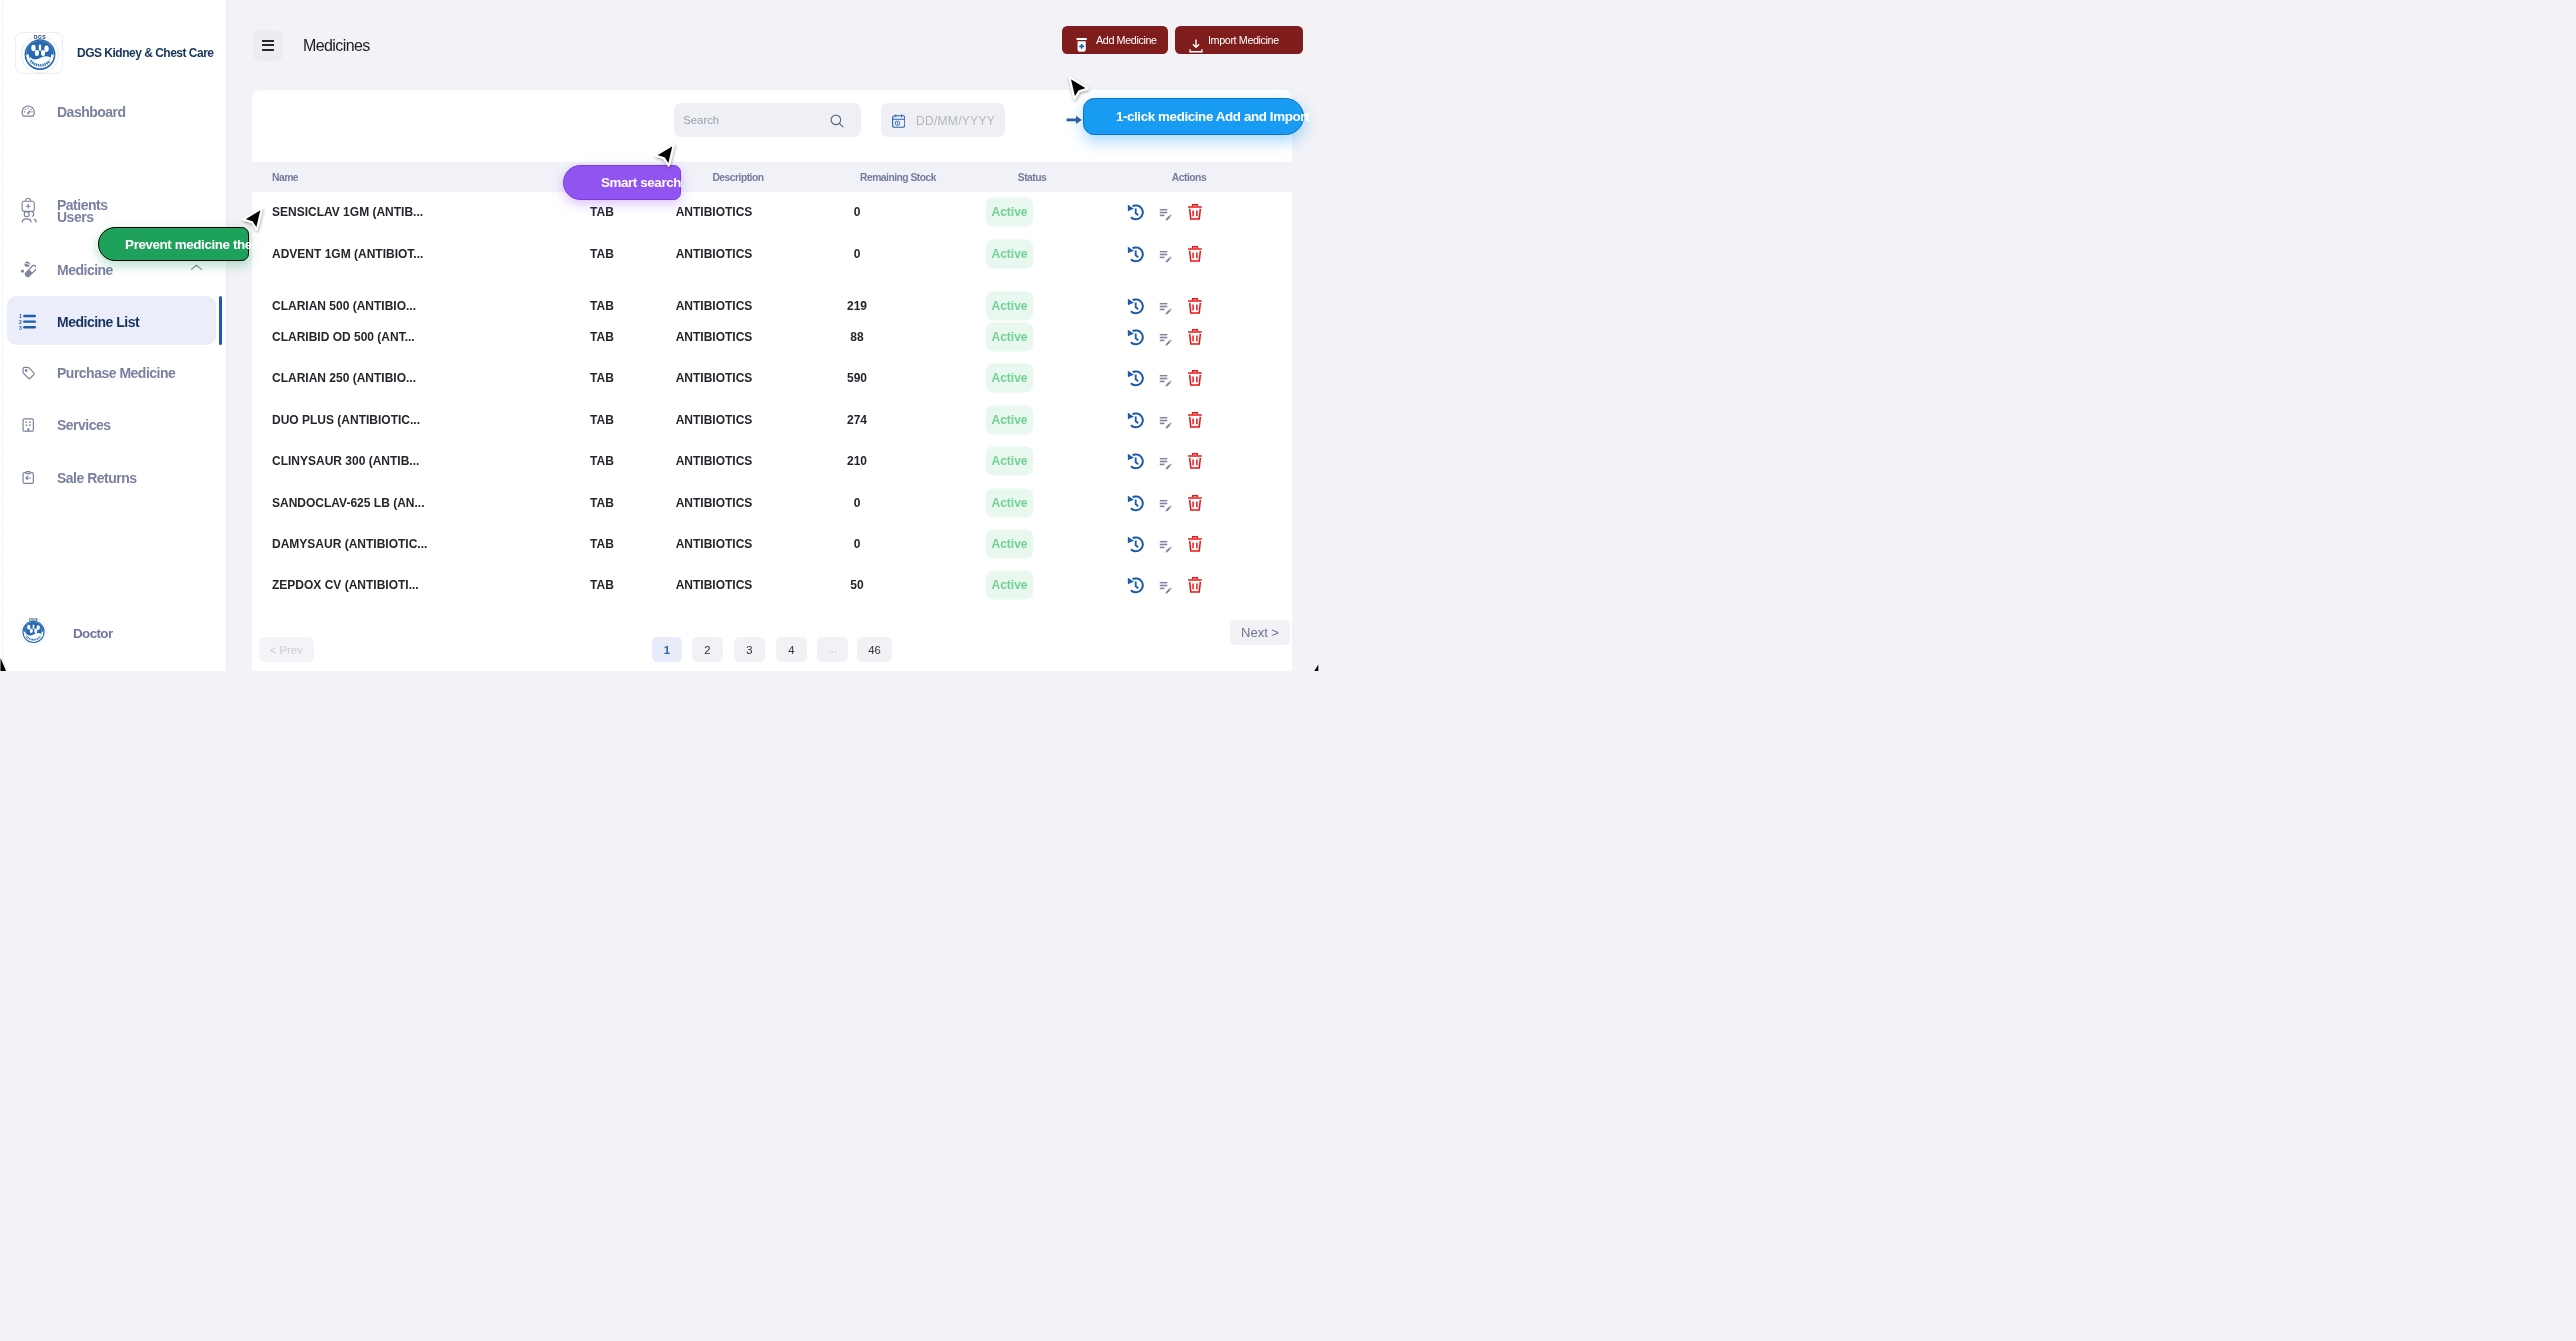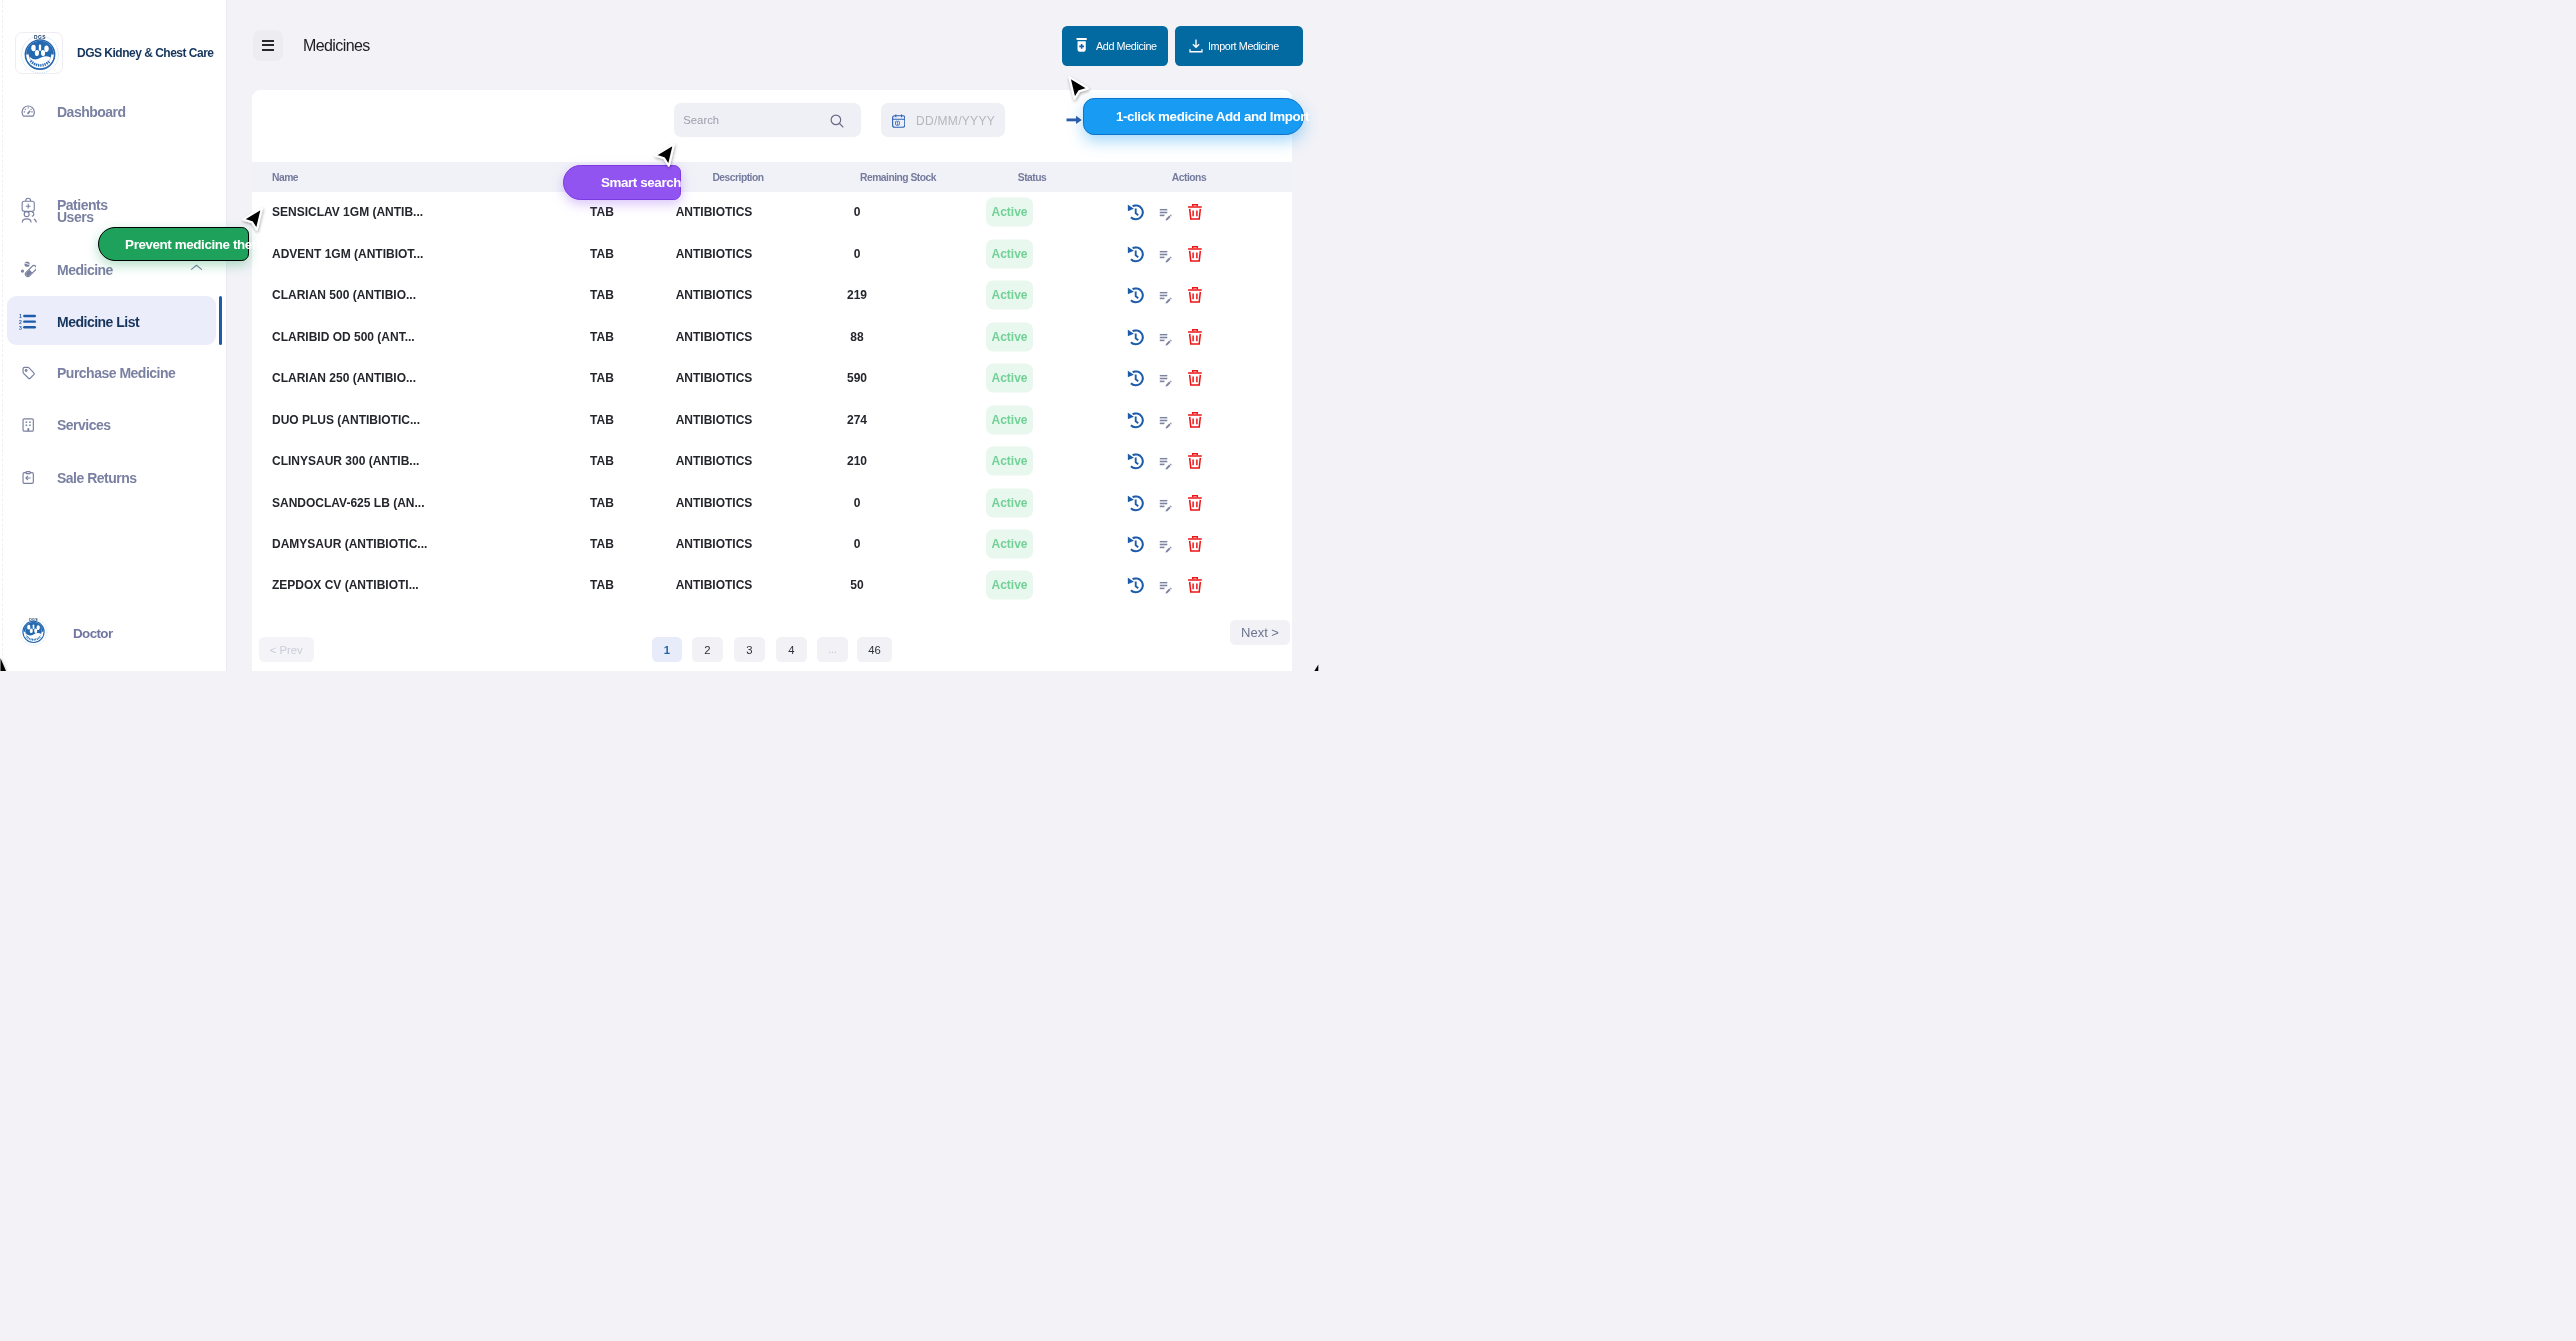--- a/index.html
+++ b/index.html
@@ -17,21 +17,21 @@
   .mi svg.ic { position:absolute; left:20.6px; top:50%; transform:translateY(-50%); }
   .activebox { position:absolute; left:6.7px; top:296px; width:209px; height:49px; background:#ecedfa; border-radius:9.3px; }
   .activebar { position:absolute; left:219px; top:296px; width:3.1px; height:49px; background:#1d5cab; border-radius:1.5px; }
   .mi.active .lbl { color:#16355c; }
   .doctor-lbl { position:absolute; left:73px; top:626px; font-size:13.4px; letter-spacing:-0.6px; font-weight:bold; color:#7076a0; }
 
   
   .hamb { position:absolute; left:253px; top:30px; width:30px; height:31px; background:#ececf1; border-radius:7.2px; }
   .hamb i { position:absolute; left:8.8px; width:12.4px; height:1.8px; background:#27272e; }
   .title { position:absolute; left:303px; top:37px; font-size:16px; letter-spacing:-0.6px; font-weight:500; color:#202027; }
-  .btn { position:absolute; top:26px; height:40px; background:#0369a1; border-radius:5.2px; color:#fff; font-size:10.8px; letter-spacing:-0.4px; display:flex; align-items:center; white-space:nowrap; }
+  .btn { position:absolute; top:26px; height:28px; background:#7f1d1d; border-radius:5.2px; color:#fff; font-size:10.8px; letter-spacing:-0.4px; display:flex; align-items:center; white-space:nowrap; }
   #btn-add { left:1062px; width:106px; }
   #btn-imp { left:1175px; width:128px; }
 
   
   #card { position:absolute; left:252px; top:90px; width:1040px; height:618px; background:#ffffff; border-radius:8.2px 8.2px 0 0; }
 
   .searchbox { position:absolute; left:422px; top:13.4px; width:187px; height:34px; background:#eff0f5; border-radius:7.2px; }
   .searchbox .ph { position:absolute; left:9.3px; top:10.8px; font-size:11.3px; color:#9a9ea9; }
   .datebox { position:absolute; left:629px; top:13.4px; width:124px; height:34px; background:#eff0f5; border-radius:7.2px; }
   .datebox .ph { position:absolute; left:35px; top:10.3px; font-size:12px; color:#b3b6bd; letter-spacing:0.3px; }
@@ -287,21 +287,21 @@
       <svg class="act" style="left:943px; margin-top:1.5px;" width="14.4" height="18" viewBox="0 0 28 35">
           <g fill="none" stroke="#ee1315">
             <path d="M9.5 4.2 V1.4 H18.5 V4.2" stroke-width="2.8"></path>
             <path d="M0.5 5.8 H27.5" stroke-width="3.2"></path>
             <path d="M3.6 9.5 L5.8 29.3 H22.2 L24.4 9.5" stroke-width="3"></path>
             <path d="M10.3 12.8 V23.8" stroke-width="2.9"></path>
             <path d="M17.7 12.8 V23.8" stroke-width="2.9"></path>
           </g>
         </svg>
     </div>
-    <div class="row" style="top:184px;">
+    <div class="row" style="top:195px;">
       <span class="cell l" style="left:20px;">CLARIAN 500 (ANTIBIO...</span>
       <span class="cell c" style="left:350px;">TAB</span>
       <span class="cell c" style="left:462px;">ANTIBIOTICS</span>
       <span class="cell c" style="left:605px;">219</span>
       <div class="pill">Active</div>
       <svg class="act" style="left:884px; margin-top:1.5px;" width="17" height="17.5" viewBox="0 0 33 34">
           <path d="M9.9 3.75 A13.5 13.5 0 1 1 6.65 25.2" fill="none" stroke="#1d5cab" stroke-width="4"></path>
           <path d="M0.2 0.4 L12.4 8.8 L0.5 13.4 Z" fill="#1d5cab"></path>
           <path d="M15.9 8.3 V17.5 L20.9 21.2" fill="none" stroke="#1d5cab" stroke-width="3.7"></path>
         </svg>

